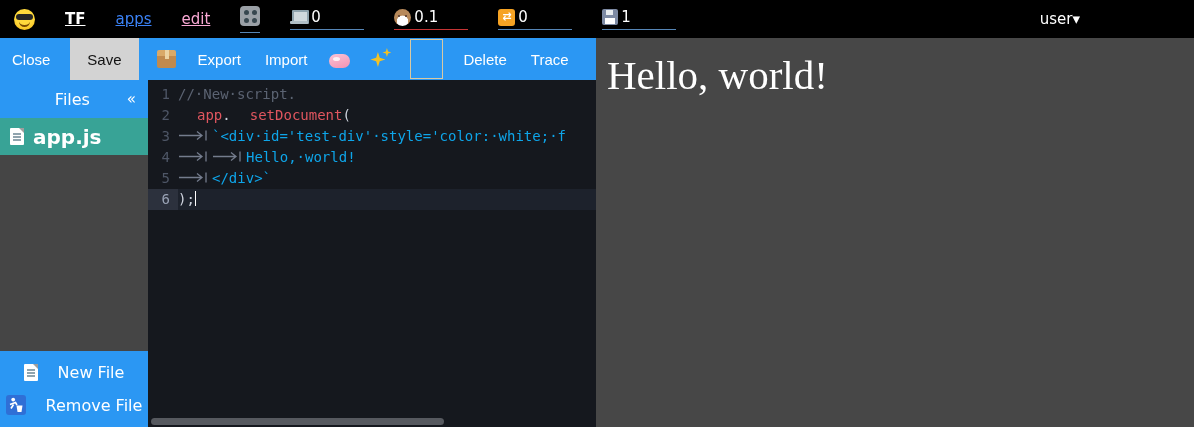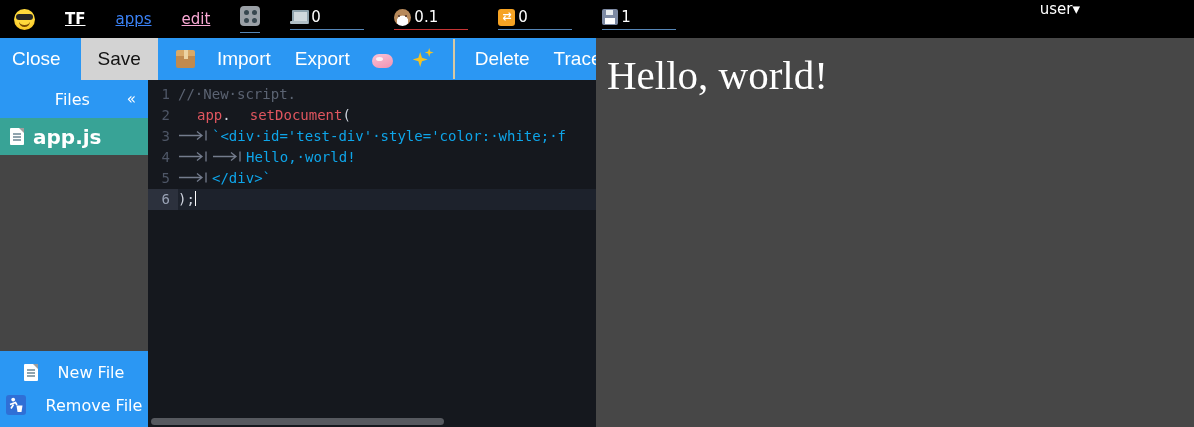--- a/index.html
+++ b/index.html
@@ -1,21 +1,21 @@
 <!DOCTYPE html>
 <html><head>
 <meta charset="utf-8">
 <style>
   * { margin:0; padding:0; box-sizing:border-box; }
   html,body { width:1194px; height:427px; overflow:hidden; background:#000;
               font-family:"DejaVu Sans", sans-serif; }
 
   
   .topbar { position:absolute; left:0; top:0; width:1096px; height:38px;
-            background:#000; display:flex; color:#fff; font-size:15px; }
+            background:#000; display:flex; align-items:center; color:#fff; font-size:15px; }
   .topbar .left { display:flex; align-items:center; gap:30px; padding-left:14px; }
   .navlink { text-decoration:underline; cursor:pointer; }
   .navlink.white { color:#fff; font-weight:bold; }
   .navlink.purple { color:#3b82f6; }
   .navlink.blue { color:#f9a8d4; }
   .knobs-link { display:inline-block; border-bottom:1px solid #5585b5; padding-bottom:2px; }
   .stat { display:flex; align-items:center; gap:3px; border-bottom:1px solid #5585b5;
           min-width:74px; padding-bottom:3px; color:#fff; cursor:pointer; }
   .stat.red { border-bottom-color:#c53434; }
   .user { margin-left:auto; padding-right:16px; color:#fff; cursor:pointer; }
@@ -66,21 +66,21 @@
   .ic-doc::before { content:""; position:absolute; right:0; top:0;
      border-style:solid; border-width:0 5px 5px 0; border-color:transparent #9e9e9e transparent transparent; }
   .ic-doc::after { content:""; position:absolute; left:3px; top:5px; width:8px; height:1.5px;
      background:#90a4ae; box-shadow:0 3px 0 #90a4ae, 0 6px 0 #90a4ae; }
   .ic-litter { width:20px; height:20px; border-radius:3px; background:#2f6fd6; }
 
   
   .appcol { position:absolute; left:0; top:38px; width:596px; height:389px; display:flex;
             flex-direction:column; }
   .toolbar { height:42px; background:#2b97f3; display:flex; align-items:center;
-             color:#fff; font-size:19px; font-family:"Liberation Sans", sans-serif; flex:none; }
+             color:#fff; font-size:15px; font-family:"Liberation Sans", sans-serif; flex:none; }
   .tb-btn { padding:0 12px; cursor:pointer; background:none; border:none; color:#fff;
             font:inherit; height:42px; }
   .tb-btn.save { background:#d3d3d3; color:#121212; padding:0 17px; margin:0 8px; }
   .tb-icon-btn { background:none; border:none; cursor:pointer; padding:0 10px; height:42px;
                  display:flex; align-items:center; }
   .tb-emptybox { width:33px; height:40px; margin:1px 8px; border:1px solid #d9c9a2;
                  background:transparent; cursor:pointer; }
 
   .workrow { flex:1; display:flex; min-height:0; }
 
@@ -156,22 +156,22 @@
 </div>
 
 <div class="appcol">
 
   <div class="toolbar">
     <button class="tb-btn">Close</button>
     <button class="tb-btn save">Save</button>
     <button class="tb-icon-btn">
       <span class="ic ic-package"></span>
     </button>
+    <button class="tb-btn">Export</button>
     <button class="tb-btn">Import</button>
-    <button class="tb-btn">Export</button>
     <button class="tb-icon-btn">
       <span class="ic ic-soap"></span>
     </button>
     <button class="tb-icon-btn">
       <span class="ic ic-sparkles"></span>
     </button>
     <button class="tb-emptybox"></button>
     <button class="tb-btn">Delete</button>
     <button class="tb-btn">Trace</button>
   </div>

